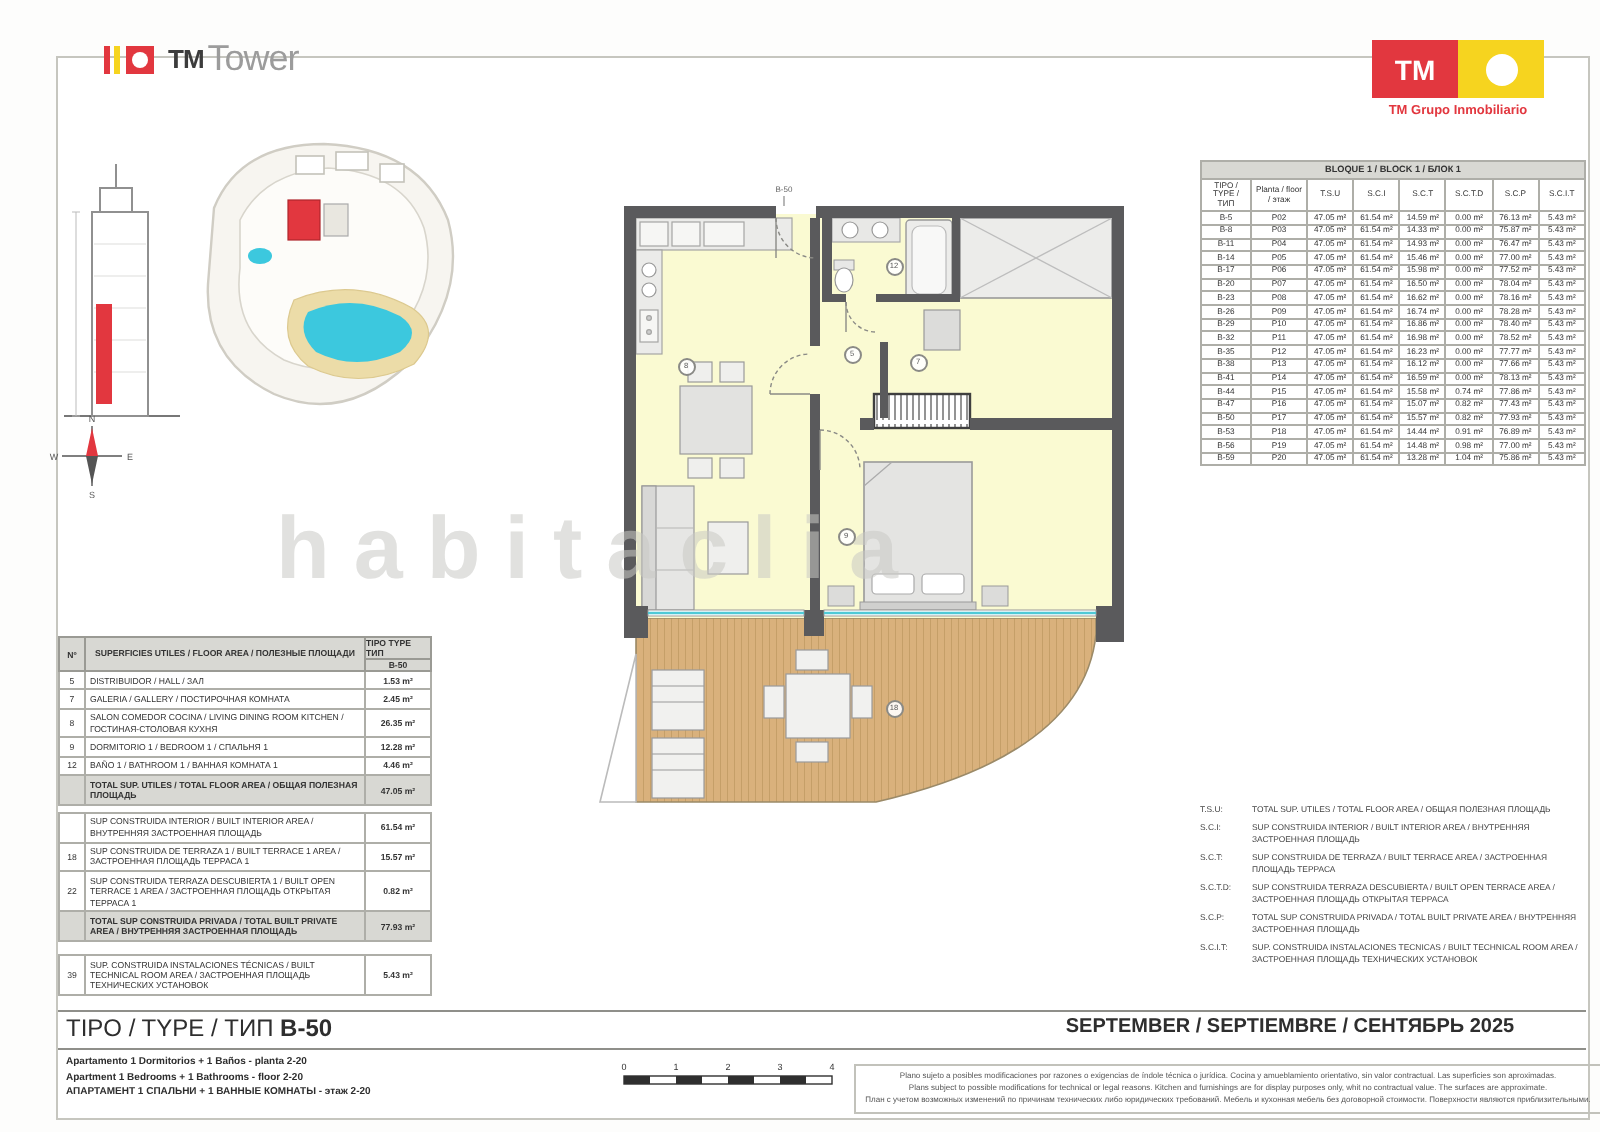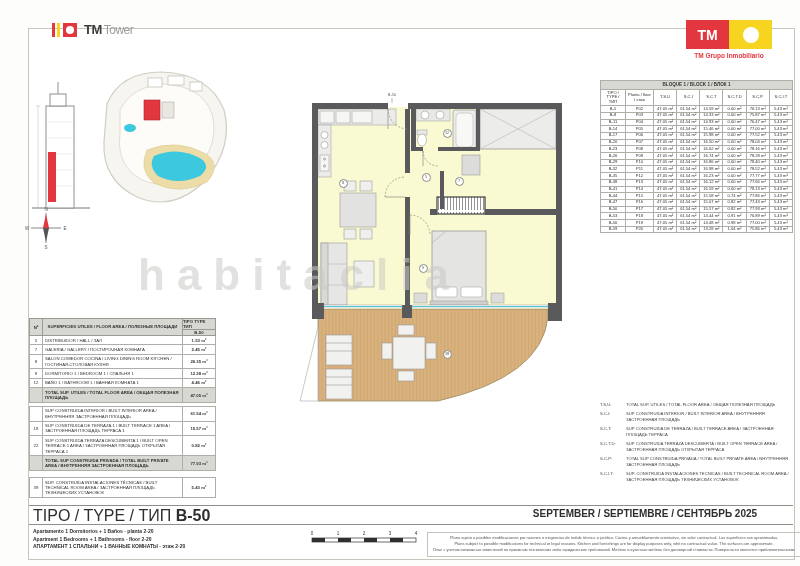--- a/index.html
+++ b/index.html
@@ -7,21 +7,21 @@
   .page{position:relative;width:652px;height:566px;}
   .abs{position:absolute;}
   .sheet-border{left:28px;top:28px;width:765px;height:530px;border:1px solid #c6c6bf;background:#fff;}
 
   
   .brand{left:52px;top:22px;display:flex;align-items:center;gap:2px;height:15px;}
   .brand .bar{width:3px;height:14px;}
   .brand .sq{width:14px;height:14px;margin-left:1px;display:flex;align-items:center;justify-content:center;}
   .brand .sq i{display:block;width:8px;height:8px;border-radius:50%;background:#fff;}
   .brand .t1{font-size:13px;font-weight:bold;color:#3c3c3c;margin-left:5px;letter-spacing:-.5px;}
-  .brand .t2{font-size:12px;color:#9c9c9c;letter-spacing:-.5px;}
+  .brand .t2{font-size:18px;color:#9c9c9c;letter-spacing:-.5px;}
   .logo-r{left:686px;top:20px;width:86px;text-align:center;}
   .logo-r .boxes{display:flex;}
   .logo-r .bx{width:43px;height:29px;display:flex;align-items:center;justify-content:center;}
   .logo-r .bx span{color:#fff;font-weight:bold;font-size:14px;}
   .logo-r .bx i{display:block;width:16px;height:16px;border-radius:50%;background:#fff;}
   .logo-r .cap{margin-top:3px;font-size:6.5px;font-weight:bold;color:#e2373f;white-space:nowrap;}
 
   
   .watermark{left:138px;top:250px;font-size:44px;font-weight:bold;color:#c9c9c5;opacity:.55;
     letter-spacing:12px;z-index:6;pointer-events:none;}
@@ -58,21 +58,21 @@
   .ar-val{width:32px;flex:none;display:flex;align-items:center;justify-content:center;border-left:1px solid #aeaea8;font-weight:bold;}
 
   
   svg text{font-family:"Liberation Sans", sans-serif;}
   .rc{position:absolute;width:7px;height:7px;border:.5px solid #8a8a86;border-radius:50%;
     background:rgba(255,255,255,.9);color:#555;font-size:3.8px;display:flex;align-items:center;
     justify-content:center;z-index:8;}
 
   
   .rule{height:0;border-top:1px solid #8f8f8a;}
-  .f-title{left:33px;top:507px;font-size:16px;color:#2e2e2e;}
+  .f-title{left:33px;top:507px;font-size:12px;color:#2e2e2e;}
   .f-title b{font-weight:bold;}
   .f-desc{left:33px;top:528px;font-size:5px;font-weight:bold;color:#2e2e2e;line-height:1.5;}
   .f-date{left:500px;top:508px;width:290px;text-align:center;font-size:10px;font-weight:bold;color:#2e2e2e;}
   .f-disc{left:427px;top:532px;width:364px;border:1px solid #c2c2bb;padding:2px 4px;
     font-size:4px;color:#555;text-align:center;line-height:1.55;}
   .scale-num{font-size:4.5px;fill:#333;text-anchor:middle;}
 </style>
 </head>
 <body>
 

